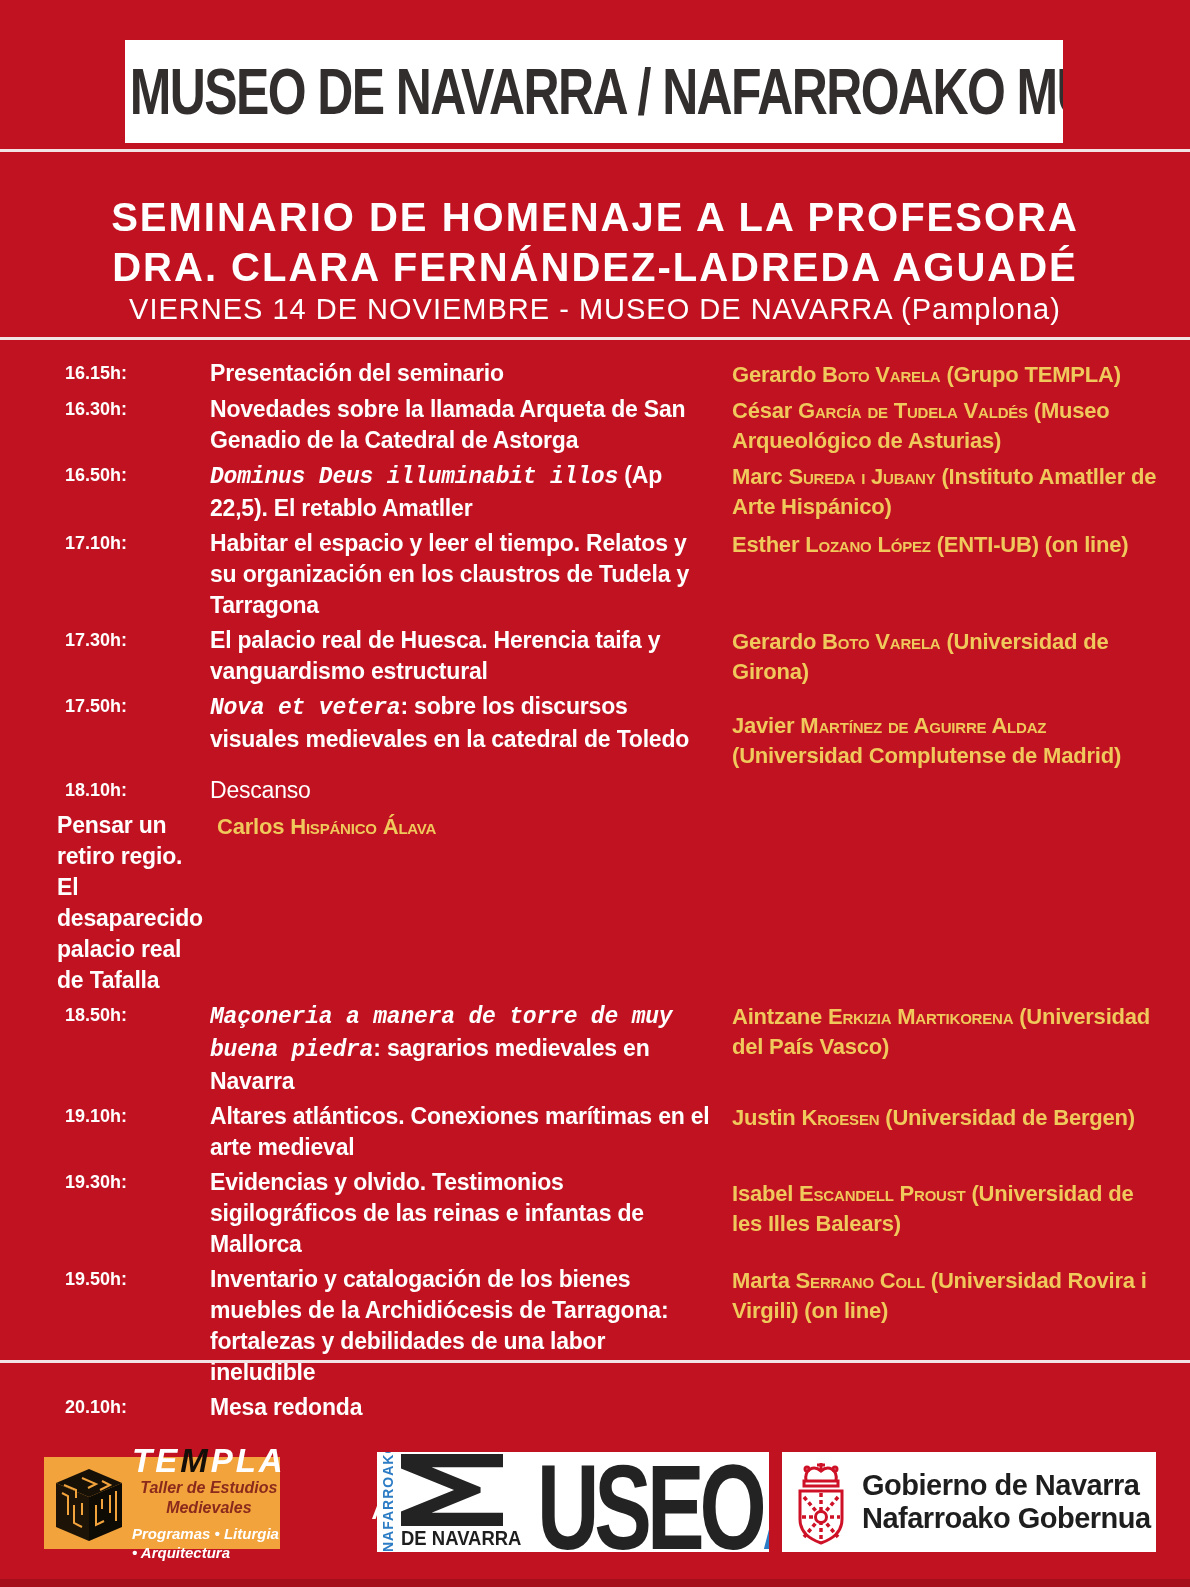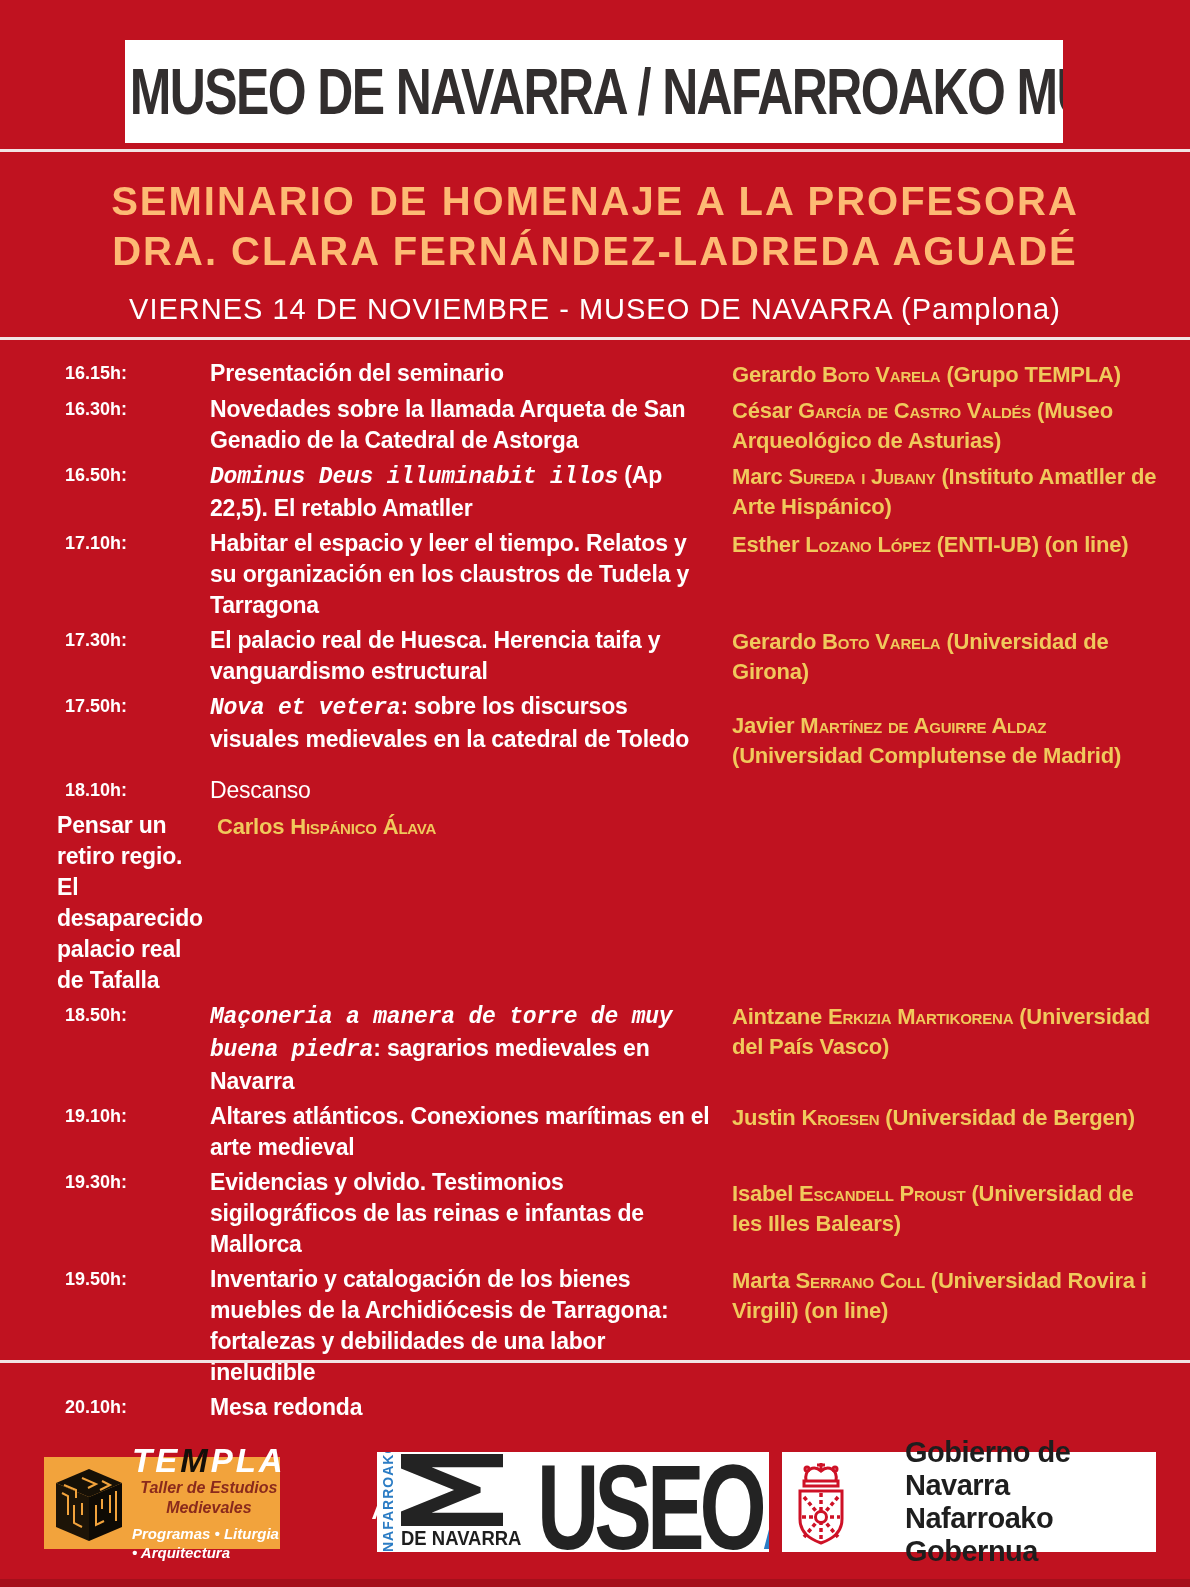--- a/index.html
+++ b/index.html
@@ -19,22 +19,22 @@
     font-weight:bold;font-size:64px;letter-spacing:-2px;color:#322E2E;
     white-space:nowrap;transform:scaleX(0.78);transform-origin:left center;
     padding-left:6px;
   }
   .sep{position:absolute;left:0;width:100%;height:3px;background:#F2E4E4;}
   .sep1{top:149px;}
   .sep2{top:337px;}
   .sep3{top:1360px;}
   
   .title-block{
-    position:absolute;top:176px;left:0;width:100%;
-    text-align:center;color:#fdba74;font-weight:bold;
+    position:absolute;top:192px;left:0;width:100%;
+    text-align:center;color:#ffffff;font-weight:bold;
     font-size:40px;line-height:50px;letter-spacing:2px;
   }
   .subtitle{
     position:absolute;top:293px;left:0;width:100%;
     text-align:center;color:#ffffff;font-weight:normal;
     font-size:29px;letter-spacing:1px;
   }
   
   .schedule{position:absolute;top:358px;left:0;right:0;}
   .schedule-row{
@@ -84,21 +84,21 @@
     font-size:21px;font-weight:bold;color:#1E1E1E;letter-spacing:0px;
     transform:scaleX(0.88);transform-origin:left center;white-space:nowrap;
   }
   .museo-word{
     position:absolute;left:160px;top:-14px;
     font-size:120px;font-weight:bold;letter-spacing:-7px;color:#232323;
     transform:scaleX(0.72);transform-origin:left top;white-space:nowrap;
   }
   .museo-word .accent{color:#2B7CC4;}
   
-  .gobierno{left:782px;top:1452px;width:374px;height:100px;display:flex;align-items:center;gap:43px;}
+  .gobierno{left:782px;top:1452px;width:374px;height:100px;display:flex;align-items:center;}
   .gob-emblem{margin:0 10px 0 8px;flex:0 0 auto;}
   .gob-text{font-size:29px;font-weight:bold;color:#1E1E1E;line-height:33px;letter-spacing:-0.5px;}
   .bottom-strip{position:absolute;left:0;bottom:0;width:100%;height:8px;background:rgba(0,0,0,0.14);}
 </style>
 </head>
 <body>
 
 <div class="page">
 
   <div class="banner-box">
@@ -115,21 +115,21 @@
 
   <div class="schedule">
       <div class="schedule-row">
         <div class="session-time">16.15h:</div>
         <div class="session-title"><span>Presentación del seminario</span></div>
         <div class="session-speaker">Gerardo <span class="sc">Boto Varela</span> (Grupo TEMPLA)</div>
       </div>
       <div class="schedule-row">
         <div class="session-time">16.30h:</div>
         <div class="session-title"><span>Novedades sobre la llamada Arqueta de San Genadio de la Catedral de Astorga</span></div>
-        <div class="session-speaker">César <span class="sc">García de Castro Valdés</span> (Museo Arqueológico de Asturias)</div>
+        <div class="session-speaker">César <span class="sc">García de Tudela Valdés</span> (Museo Arqueológico de Asturias)</div>
       </div>
       <div class="schedule-row">
         <div class="session-time">16.50h:</div>
         <div class="session-title"><span class="i">Dominus Deus illuminabit illos</span><span> (Ap 22,5). El retablo Amatller</span></div>
         <div class="session-speaker">Marc <span class="sc">Sureda i Jubany</span> (Instituto Amatller de Arte Hispánico)</div>
       </div>
       <div class="schedule-row">
         <div class="session-time">17.10h:</div>
         <div class="session-title"><span>Habitar el espacio y leer el tiempo. Relatos y su organización en los claustros de Tudela y Tarragona</span></div>
         <div class="session-speaker">Esther <span class="sc">Lozano López</span> (ENTI-UB) (on line)</div>

